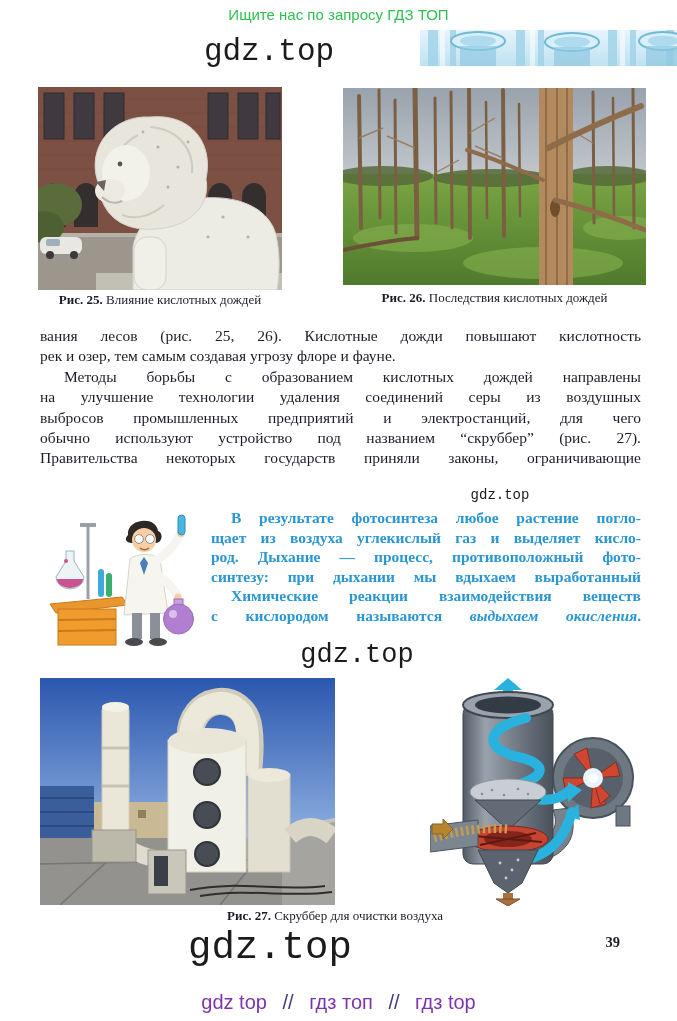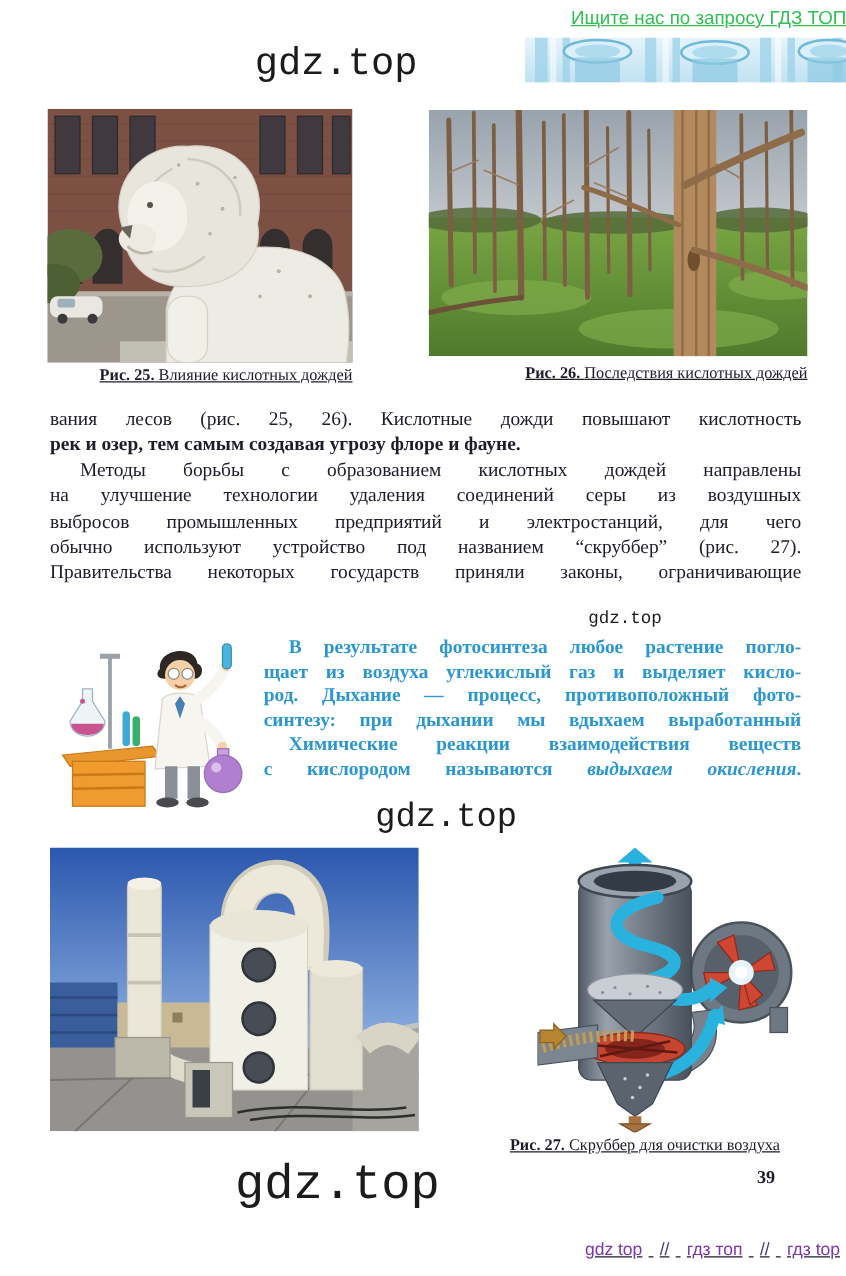--- a/index.html
+++ b/index.html
@@ -1,45 +1,45 @@
 <!DOCTYPE html>
 <html><head>
 <meta charset="utf-8">
 <style>
   html,body{margin:0;padding:0;background:#e9e9e9;}
   .page{position:relative;width:677px;height:1021px;background:#ffffff;margin:0 auto;overflow:hidden;
         font-family:"Liberation Serif",serif;color:#1c1c2a;}
   .abs{position:absolute;}
-  .center{text-align:right;text-decoration:underline;}
+  .center{text-align:center;}
 
   .promo{top:6px;left:0;width:677px;font-family:"Liberation Sans",sans-serif;
          font-size:15px;color:#2fbf52;}
   .wm{font-family:Liberation Mono, monospace;color:#1b1b1b;}
   .wm-top{top:34px;left:149px;width:240px;font-size:31px;text-align:center;}
   .wm-small{top:487px;left:440px;width:120px;font-size:14px;text-align:center;}
   .wm-mid{top:640px;left:287px;width:140px;font-size:27px;text-align:center;}
   .wm-bottom{top:926px;left:188px;font-size:39px;}
 
   .figimg{display:block;}
   .caption{font-size:13px;line-height:16px;color:#1c1c2a;}
   .caption b{font-weight:700;}
 
   .bodytext{left:40px;top:326px;width:601px;font-size:15.5px;line-height:20.4px;}
   .bl{text-align:justify;text-align-last:justify;}
-  .bl.end{text-align:right;text-align-last:left;font-weight:bold;}
+  .bl.end{text-align:right;text-align-last:left;}
   .bl.ind{text-indent:24px;}
 
   .teal{left:211px;top:508px;width:430px;font-size:15.5px;line-height:19.6px;
         color:#2a96d2;font-weight:600;}
   .teal .bl.ind{text-indent:20px;}
   .teal .it{font-style:italic;}
 
   .pagenum{top:934px;left:580px;width:40px;text-align:right;font-size:14.5px;font-weight:600;}
 
-  .footer{top:991px;left:0;width:677px;font-family:"Liberation Sans",sans-serif;font-size:14px;}
+  .footer{top:991px;left:0;width:677px;font-family:"Liberation Sans",sans-serif;font-size:20px;}
   .footer span{margin:0 5px;}
   .flink{color:#7c35ad;cursor:pointer;}
   .fsep{color:#3e3a85;}
 </style>
 </head>
 <body>
 
 <div class="page">
 
   <div class="abs promo center">Ищите нас по запросу ГДЗ ТОП</div>
@@ -415,21 +415,21 @@
 
       <path d="M0,148 L48,142 L48,168 L0,174 Z" fill="#7c8690" stroke="#4a525c"></path>
       <path d="M4,160 C30,152 56,149 78,151" stroke="#c59b54" stroke-width="9" fill="none" stroke-dasharray="2.5 3"></path>
       <polygon points="2,146 13,146 13,141 23,151 13,161 13,156 2,156" fill="#b5862f" stroke="#8a6320"></polygon>
 
       <rect x="73" y="215" width="10" height="6" fill="#a8713d"></rect>
       <polygon points="66,221 90,221 78,228" fill="#a8713d" stroke="#7c4f26"></polygon>
     </svg>
   </div>
 
-  <div class="abs caption center" style="left:14px;top:908px;width:610px;">
+  <div class="abs caption center" style="left:30px;top:908px;width:610px;">
     <b>Рис. 27.</b>
     <span>Скруббер для очистки воздуха</span>
   </div>
 
   <div class="abs wm wm-bottom">gdz.top</div>
   <div class="abs pagenum">39</div>
 
   <div class="abs footer center">
     <span class="flink">gdz top</span>
     <span class="fsep">//</span>

